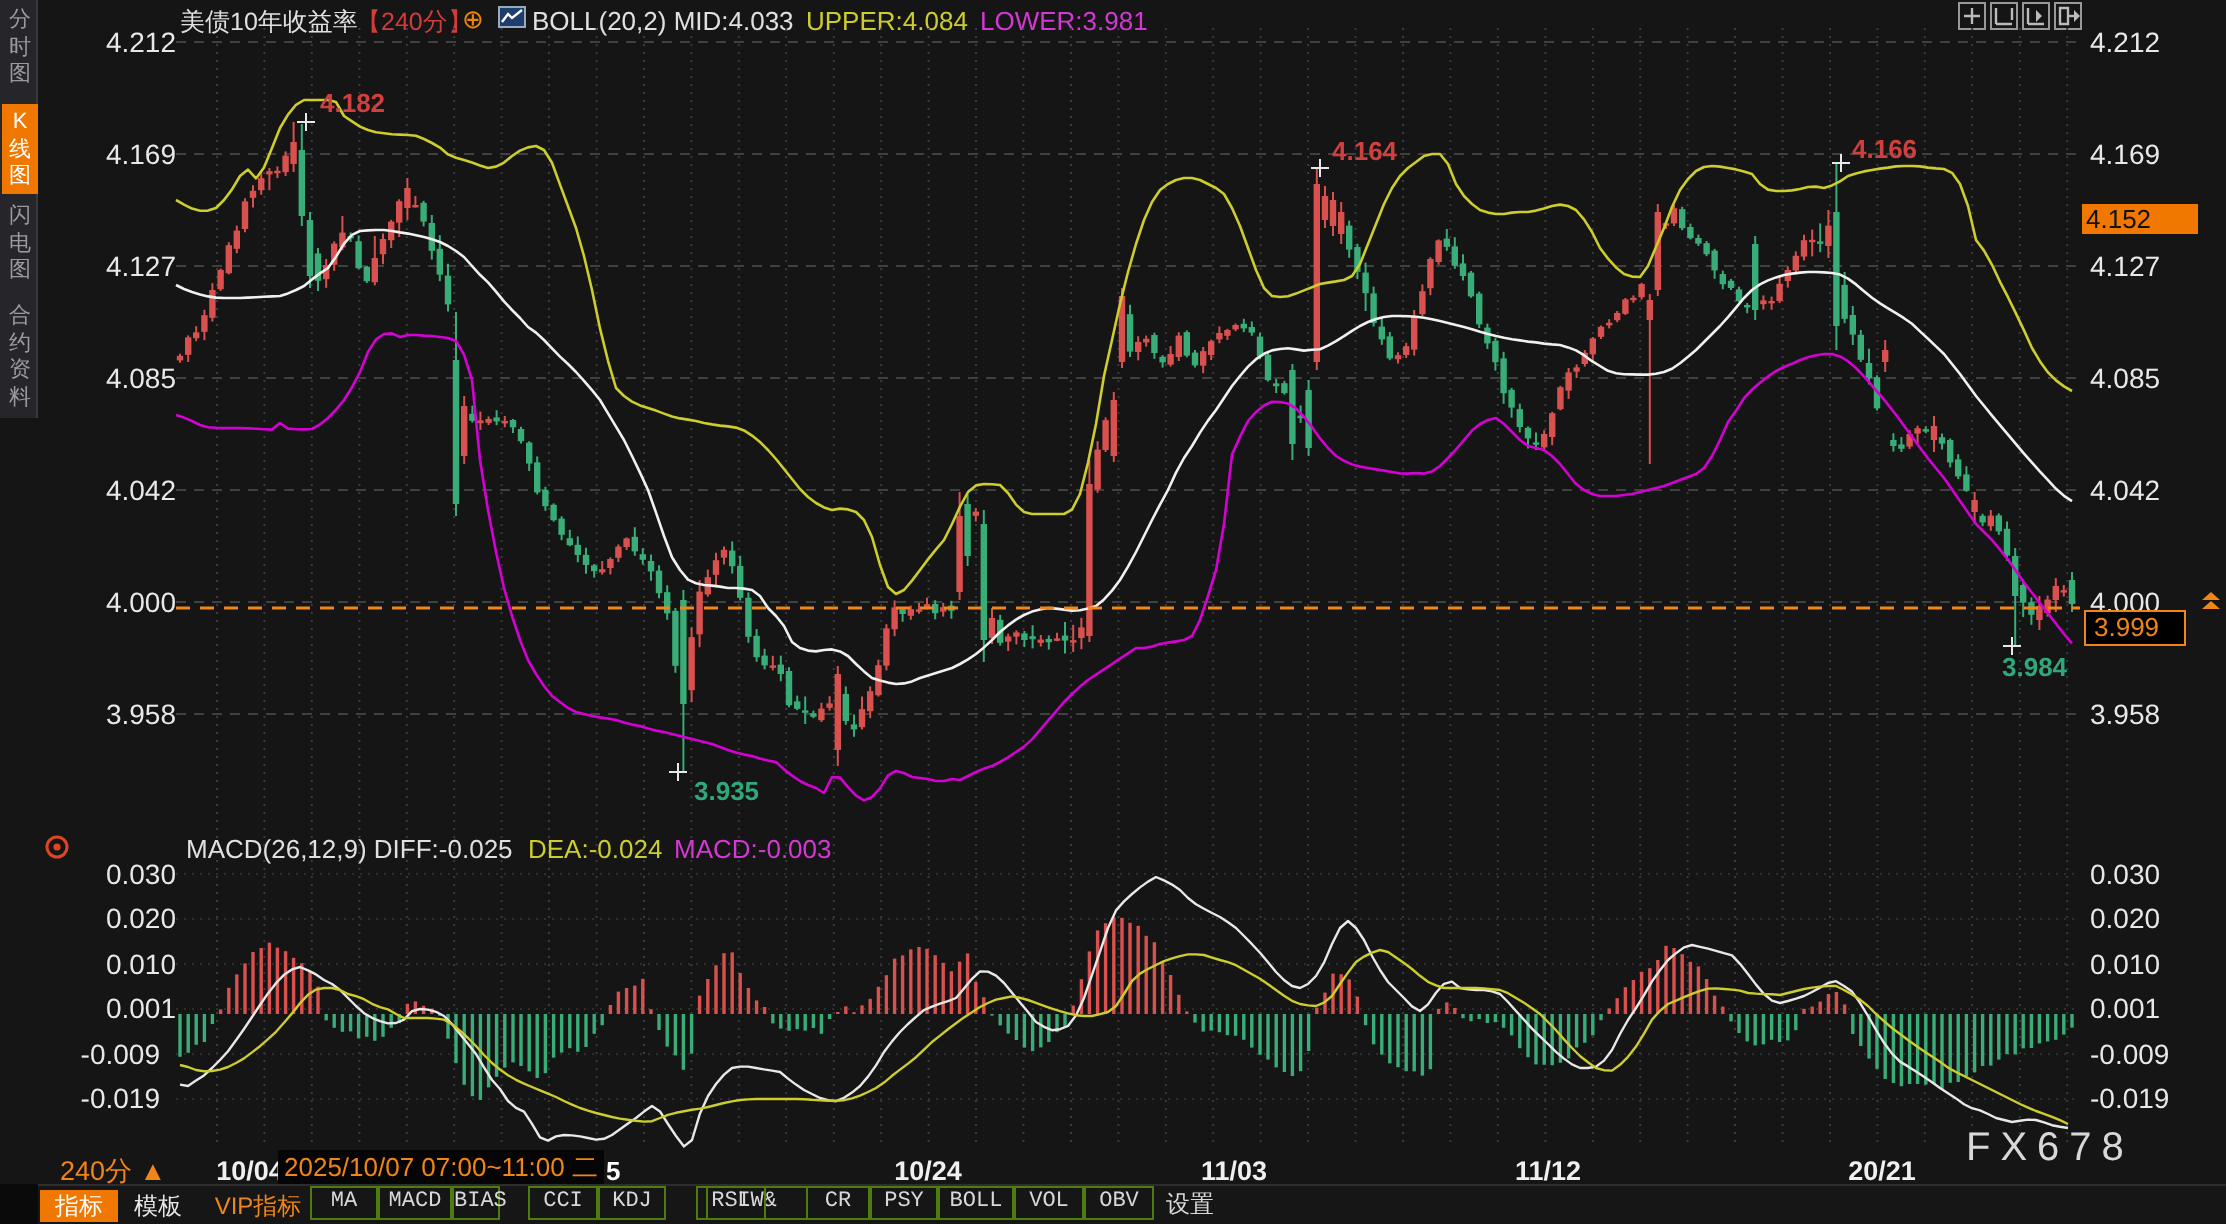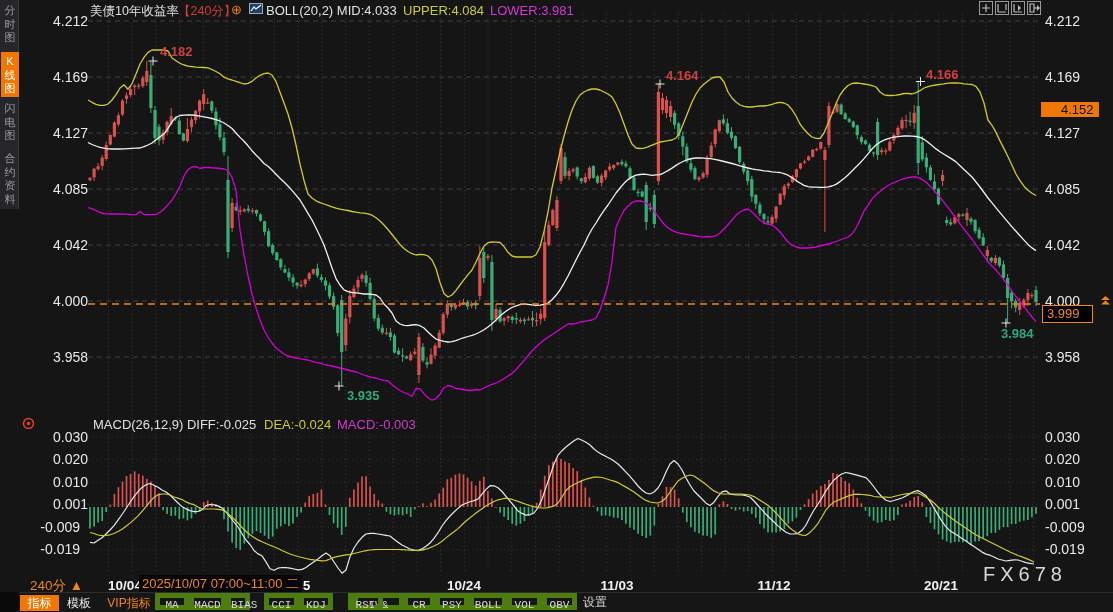--- a/index.html
+++ b/index.html
@@ -1,19 +1,19 @@
 <!DOCTYPE html>
 <html><head><meta charset="utf-8"><style>
 *{margin:0;padding:0;box-sizing:border-box}
 body{width:1113px;height:612px;background:#151515;font-family:"Liberation Sans",sans-serif;position:relative;overflow:hidden}
 .ab{position:absolute;white-space:nowrap}
 .lbl{position:absolute;width:60px;text-align:right;font-size:14px;color:#e8e8e8}
 .rbl{position:absolute;left:1045px;font-size:14px;color:#e8e8e8}
 .xl{position:absolute;font-size:13.5px;color:#f0f0f0;font-weight:bold;transform:translateX(-50%)}
-.tbtn{position:absolute;top:593px;height:17px;border:5px solid #4d7c0f;color:#d8d8d8;font-size:11px;font-family:"Liberation Mono",monospace;text-align:center;line-height:15px}
+.tbtn{position:absolute;top:593px;height:17px;border:1px solid #4d7c0f;color:#d8d8d8;font-size:11px;font-family:"Liberation Mono",monospace;text-align:center;line-height:15px}
 </style></head><body>
 
 <div class="ab" style="left:0;top:0;width:19px;height:209px;background:#26262a;border-right:1px solid #3a3a3e"></div>
 <div class="ab" style="left:1px;top:52px;width:18px;height:45px;background:#f07800"></div>
 <div style="position:absolute;left:4px;top:4px;width:12px;font-size:11px;color:#9a9aa0;line-height:13.5px;text-align:center">分<br>时<br>图</div>
 <div style="position:absolute;left:4px;top:55px;width:12px;font-size:11px;color:#fff;line-height:13.5px;text-align:center">K<br>线<br>图</div>
 <div style="position:absolute;left:4px;top:102px;width:12px;font-size:11px;color:#9a9aa0;line-height:13.5px;text-align:center">闪<br>电<br>图</div>
 <div style="position:absolute;left:4px;top:152px;width:12px;font-size:11px;color:#9a9aa0;line-height:13.5px;text-align:center">合<br>约<br>资<br>料</div>
 
 <div class="ab" style="left:90px;top:3px;font-size:12.5px;color:#e0e0e0">美债10年收益率</div>
@@ -788,21 +788,21 @@
 <div class="rbl" style="top:125px">4.127</div>
 <div class="lbl" style="left:28px;top:181px">4.085</div>
 <div class="rbl" style="top:181px">4.085</div>
 <div class="lbl" style="left:28px;top:237px">4.042</div>
 <div class="rbl" style="top:237px">4.042</div>
 <div class="lbl" style="left:28px;top:293px">4.000</div>
 <div class="rbl" style="top:293px">4.000</div>
 <div class="lbl" style="left:28px;top:349px">3.958</div>
 <div class="rbl" style="top:349px">3.958</div>
 
-<div class="ab" style="left:1041px;top:102px;width:58px;height:15px;background:#f07800;color:#111;font-size:13px;padding-left:20px">4.152</div>
+<div class="ab" style="left:1041px;top:102px;width:58px;height:15px;background:#f07800;color:#111;font-size:13px;padding-left:2px">4.152</div>
 <div class="ab" style="left:1042px;top:305px;width:51px;height:18px;background:#000;border:1px solid #f08518;color:#f08518;font-size:13px;padding-left:4px;line-height:16px">3.999</div>
 <svg class="ab" style="left:1100px;top:296px" width="11" height="9" viewBox="0 0 11 9">
     <path d="M5.5 0L10 4H1zM5.5 4.5L10 8.5H1z" fill="#f08518"></path>
   </svg>
 
 <svg class="ab" style="left:22px;top:417px" width="13" height="13" viewBox="0 0 13 13">
     <circle cx="6.5" cy="6.5" r="5" fill="none" stroke="#e04420" stroke-width="1.5"></circle>
     <circle cx="6.5" cy="6.5" r="1.8" fill="#e04420"></circle>
   </svg>
 <div class="ab" style="left:93px;top:417px;font-size:13px;color:#e0e0e0">MACD(26,12,9) DIFF:-0.025</div>

